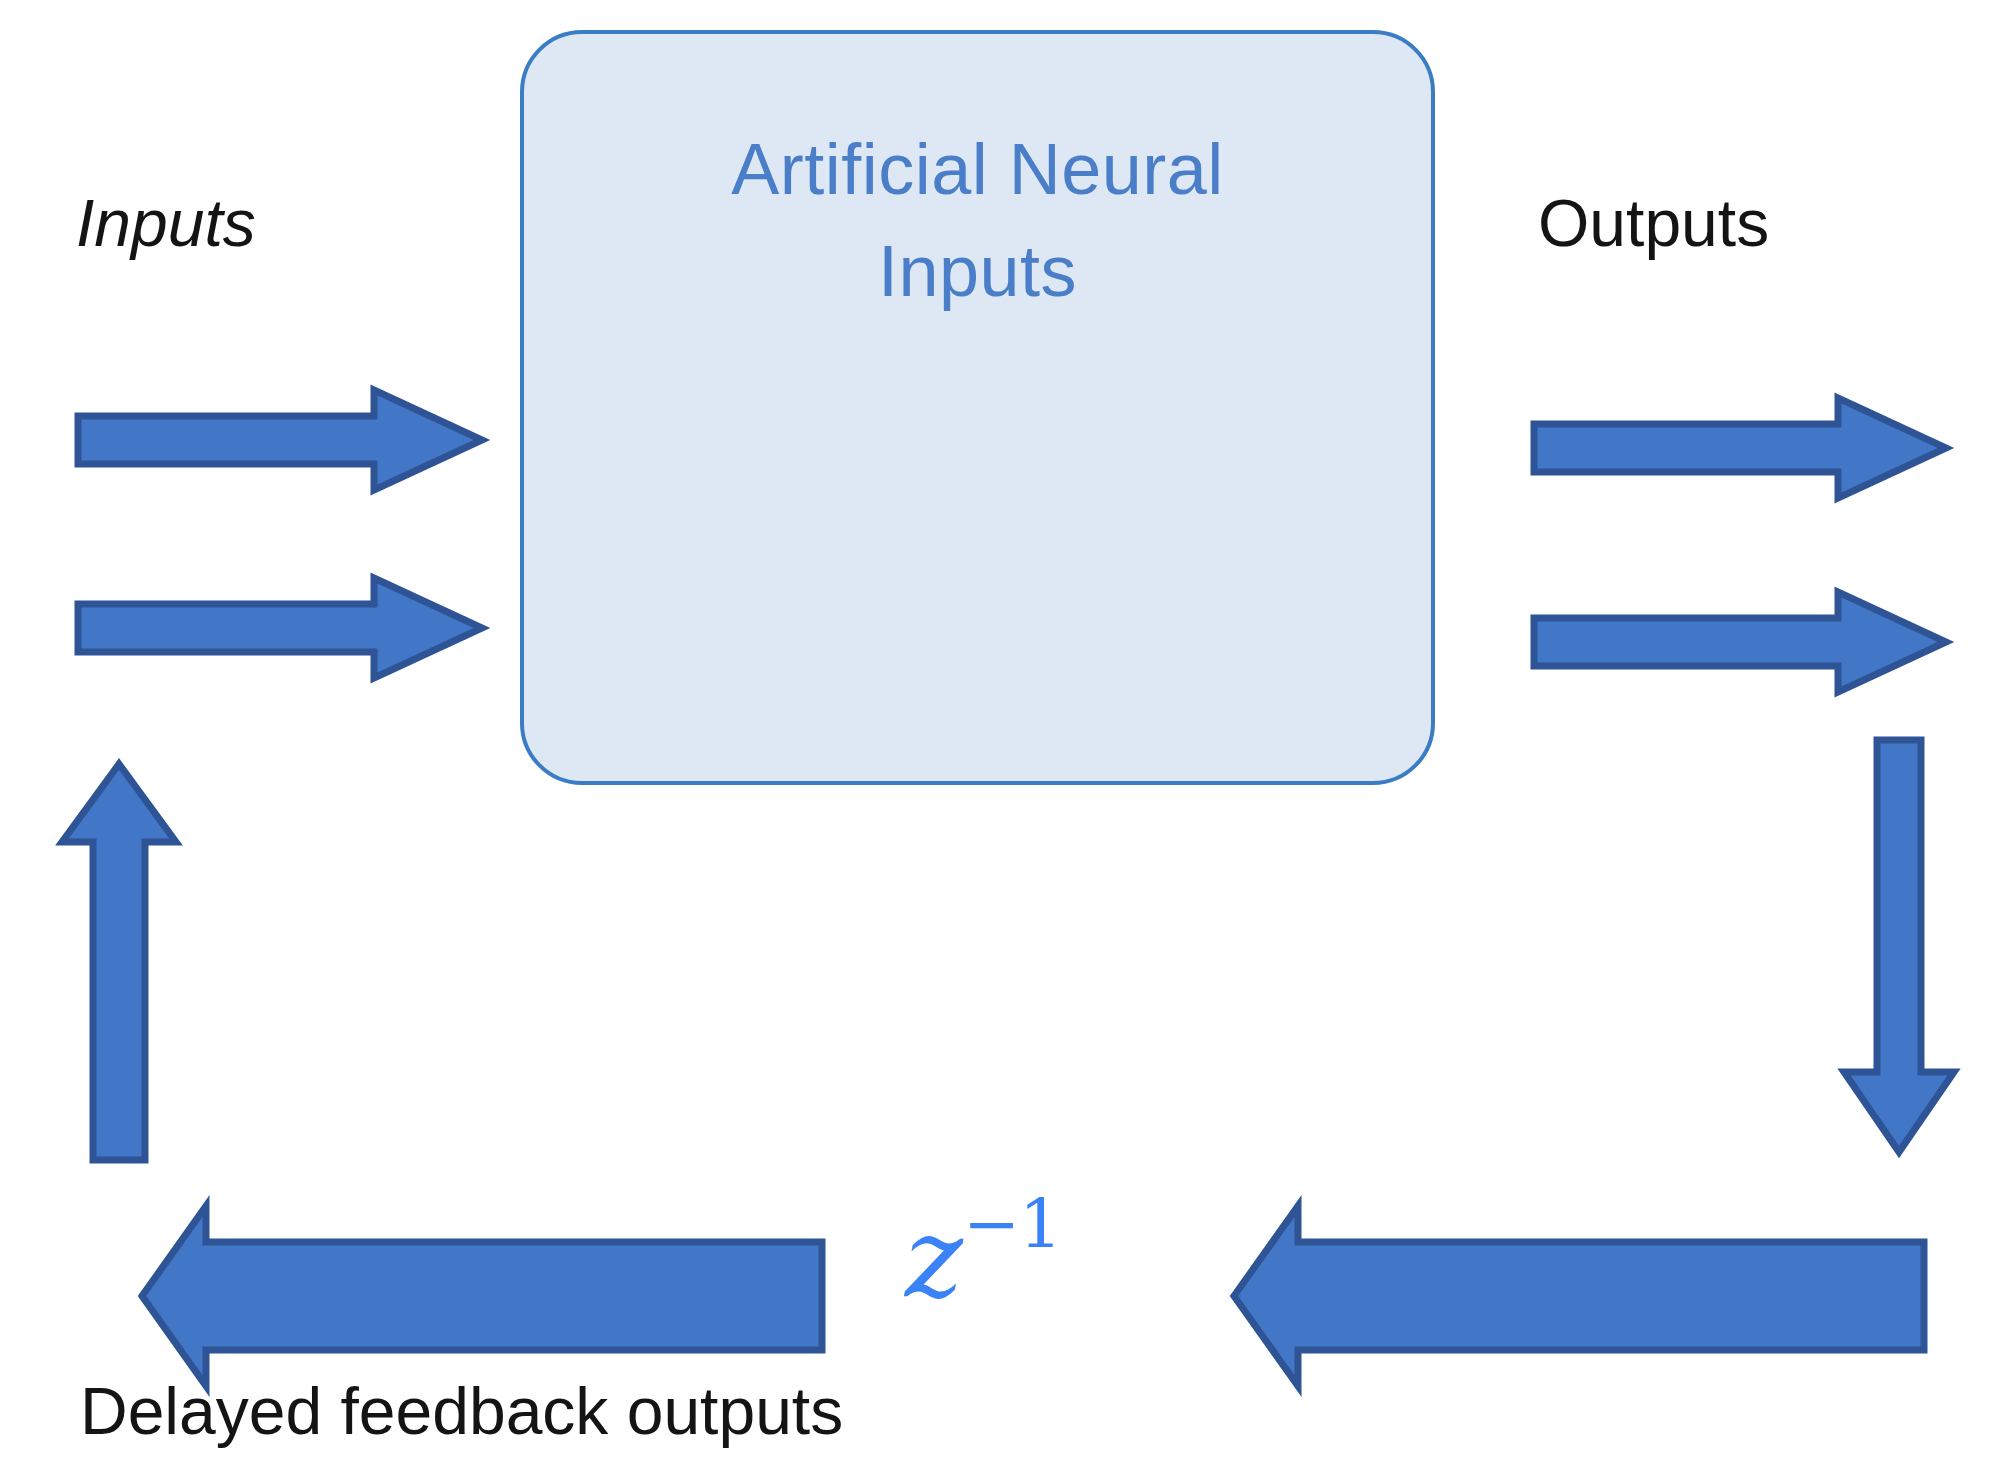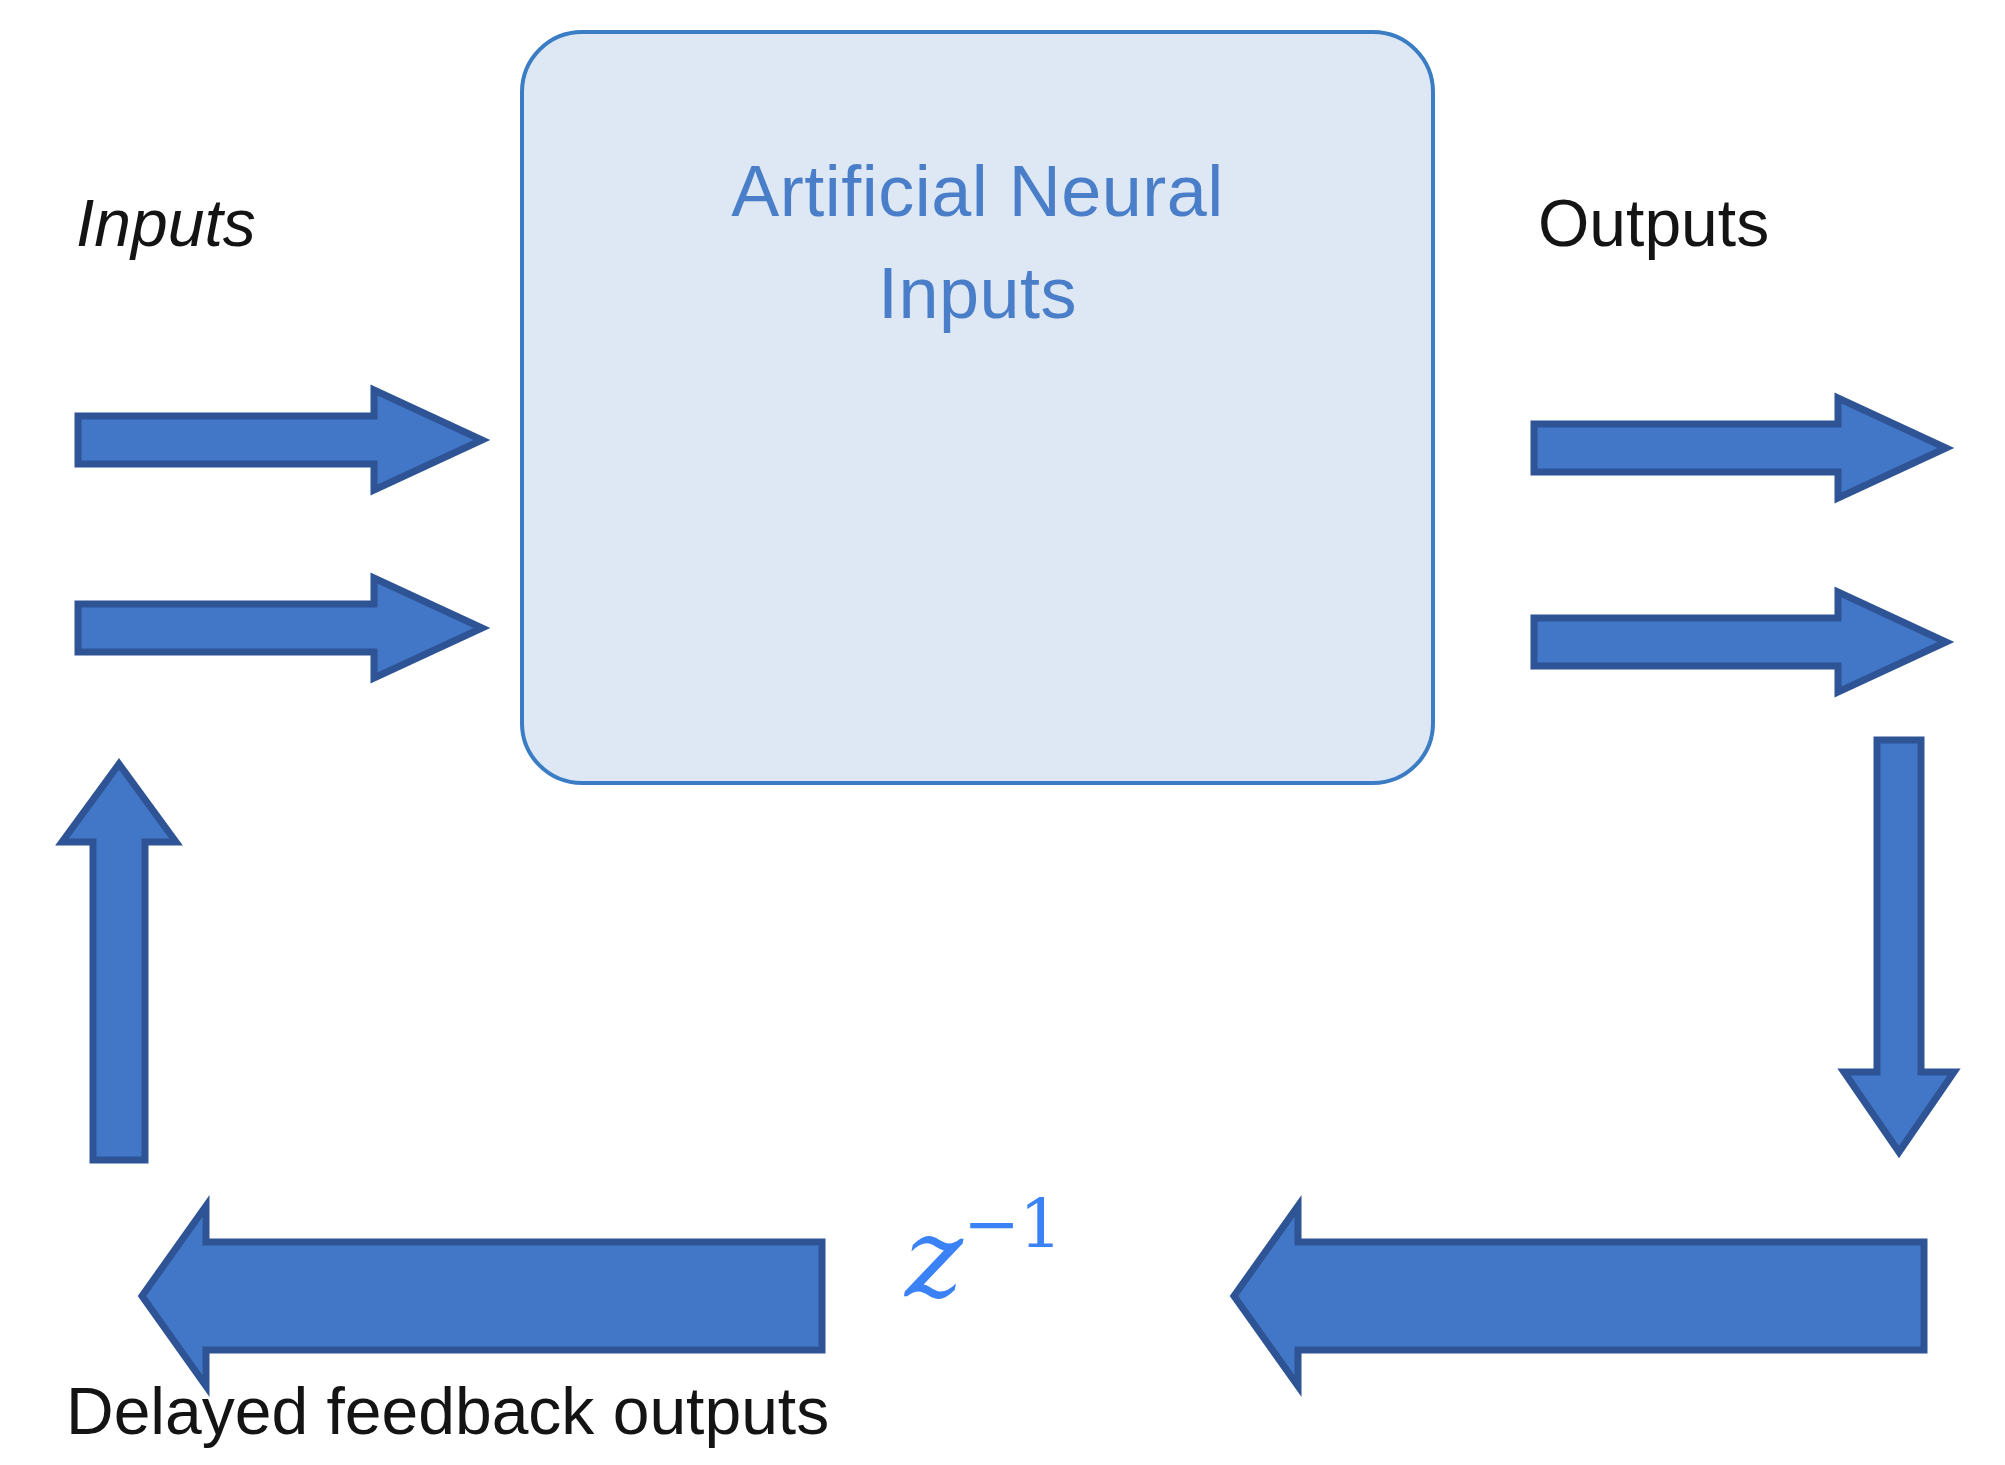--- a/index.html
+++ b/index.html
@@ -26,42 +26,42 @@
     width: 915px;
     height: 755px;
     box-sizing: border-box;
     background: #dde8f4;
     border: 4px solid #3b7dc4;
     border-radius: 62px;
     display: flex;
     flex-direction: column;
     align-items: center;
     justify-content: flex-start;
-    padding-top: 106px;
+    padding-top: 84px;
   }
   .ann-line {
     color: #4a7ec8;
     font-size: 72px;
     line-height: 1.42;
     font-weight: 400;
     letter-spacing: 0.5px;
     white-space: nowrap;
   }
 
   
   .label {
     position: absolute;
     color: #141414;
     font-size: 66px;
     line-height: 1;
     white-space: nowrap;
   }
   .label-inputs  { left: 76px;  top: 190px; font-style: italic; }
   .label-outputs { left: 1538px; top: 190px; }
-  .label-feedback{ left: 66px;  top: 1378px; }
+  .label-feedback{ left: 80px;  top: 1378px; }
 
   
   .ztag {
     position: absolute;
     left: 905px;
     top: 1190px;
     color: #3b82f6;
     font-family: "DejaVu Serif", serif;
     font-style: italic;
     font-size: 110px;

